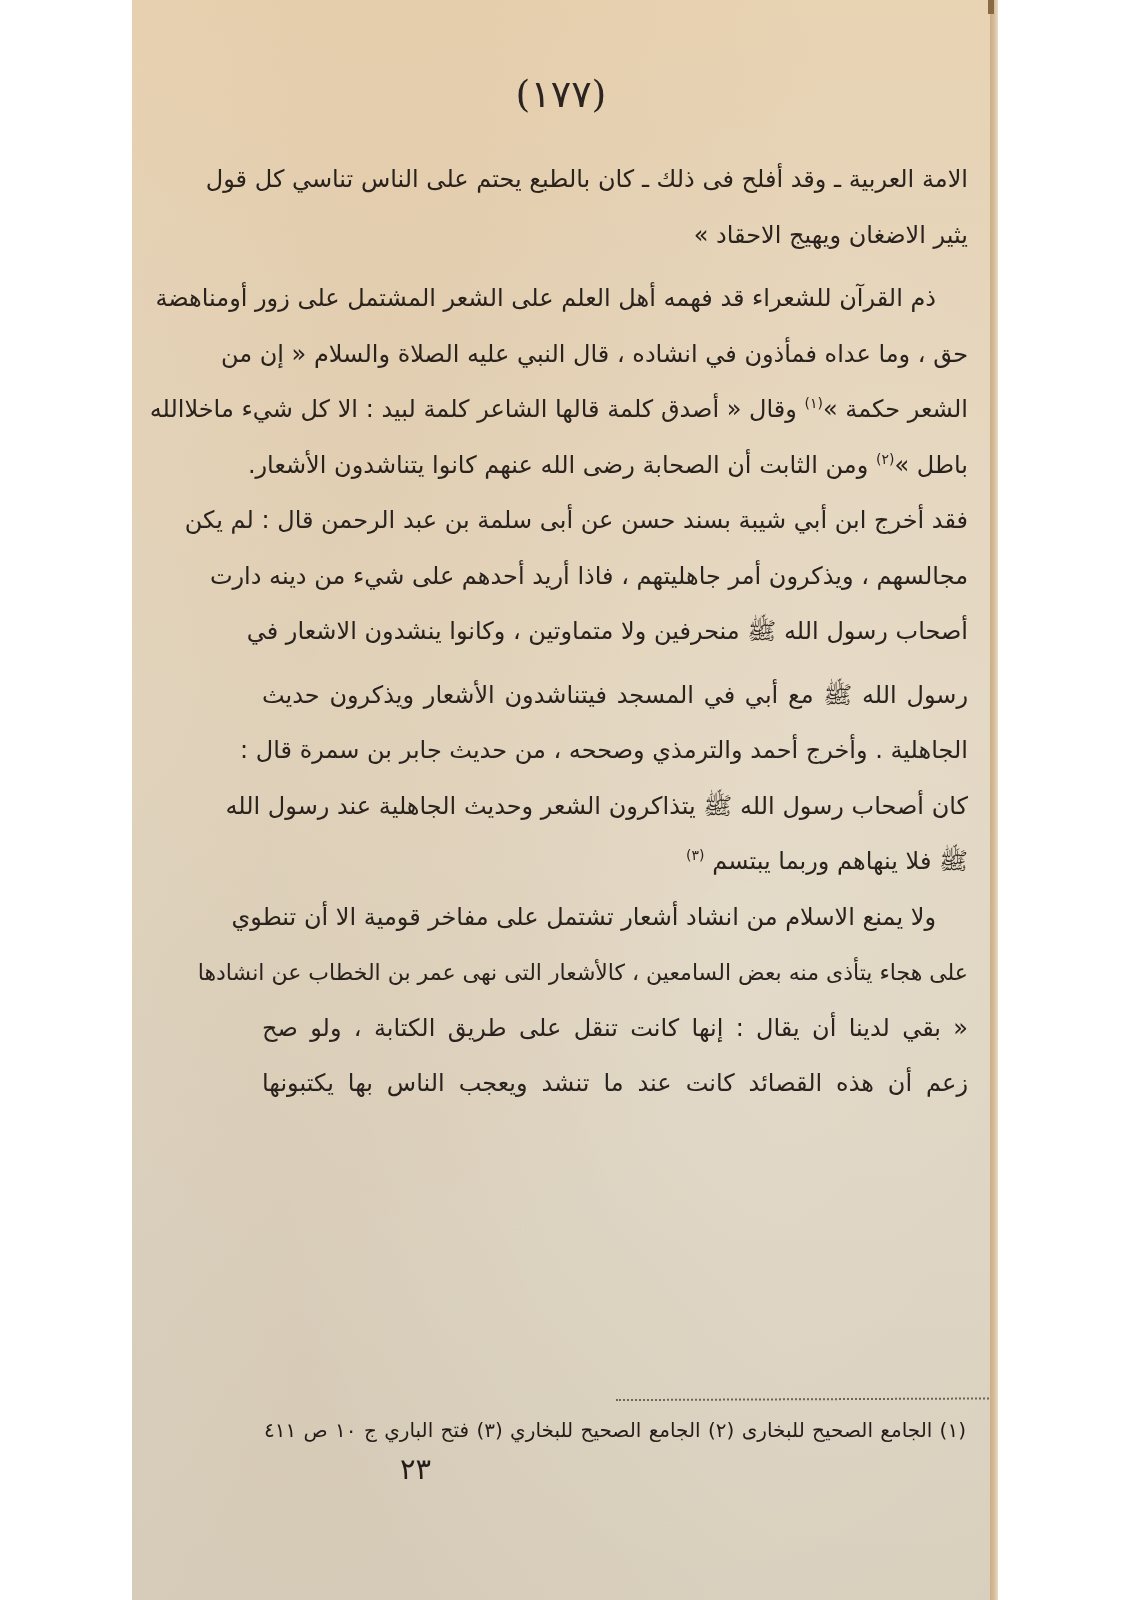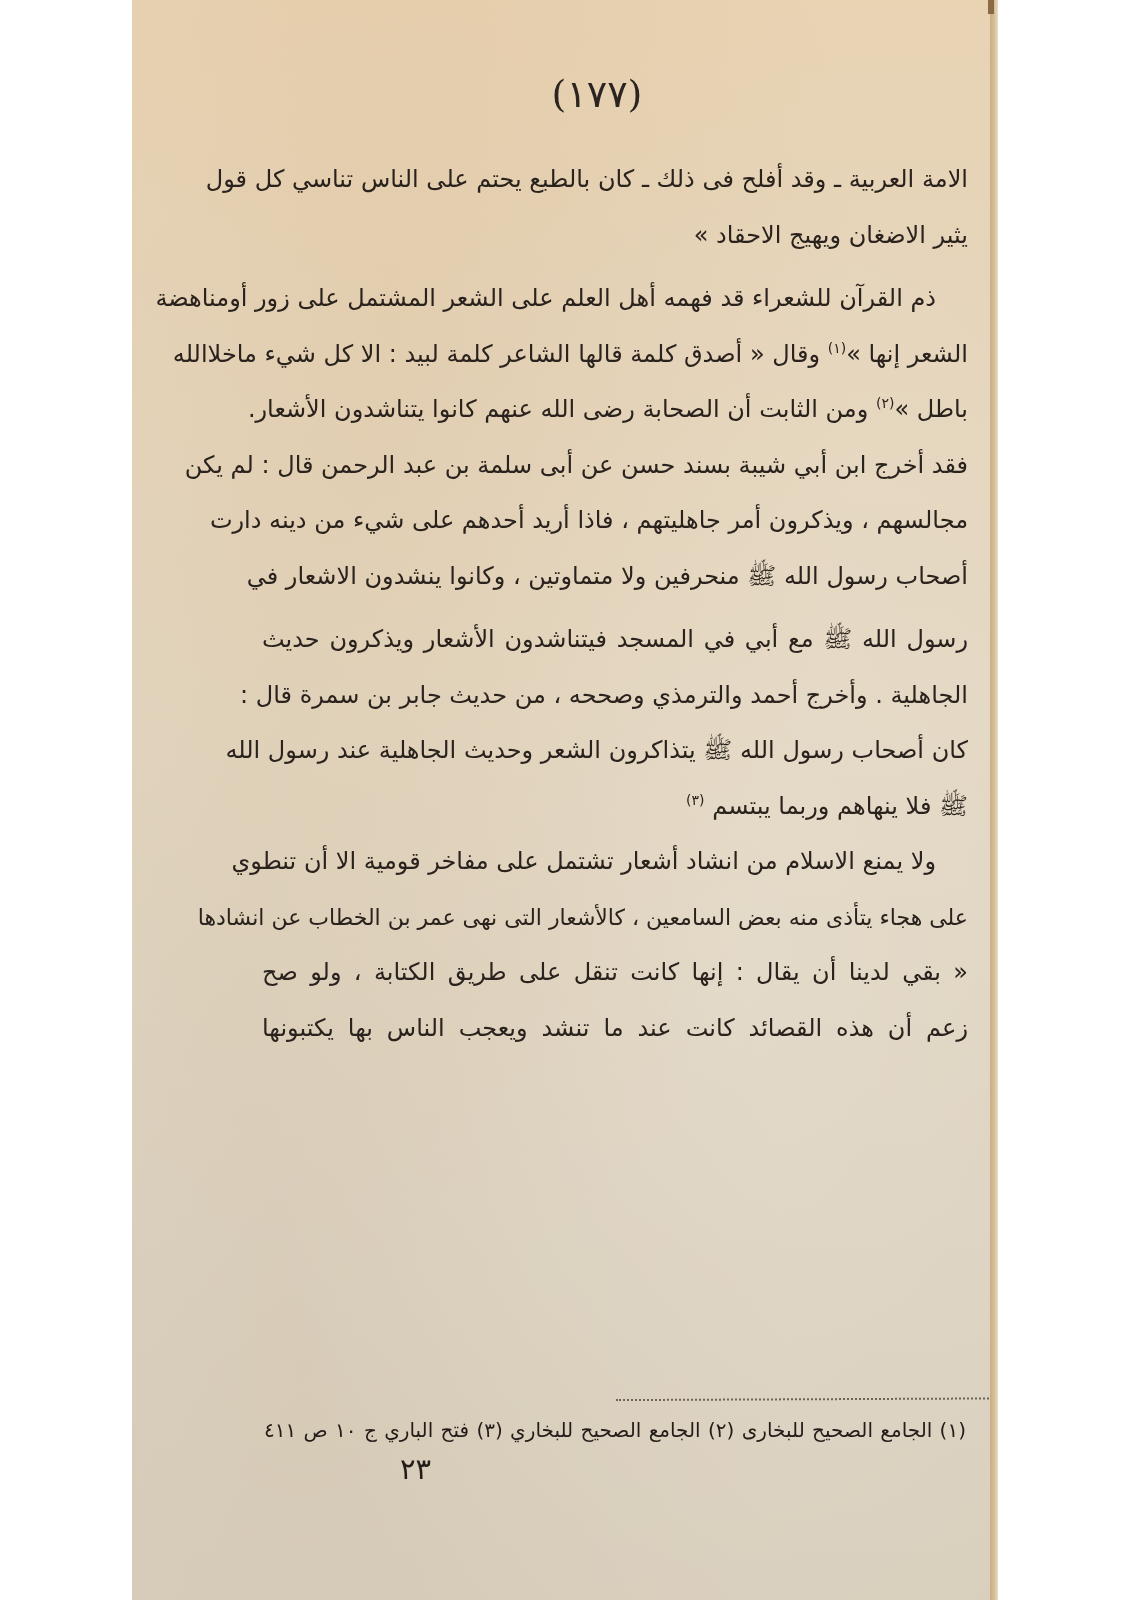--- a/index.html
+++ b/index.html
@@ -51,21 +51,20 @@
     .page-number {
       position: absolute;
       top: 72px;
       left: 0;
       width: 858px;
       text-align: center;
       font-family: "DejaVu Serif", serif;
       font-size: 38px;
       color: #2b2420;
       letter-spacing: 2px;
-      padding-left: 36px;
     }
     .body-text {
       position: absolute;
       left: 130px;
       top: 152px;
       width: 706px;
       direction: rtl;
       font-family: "DejaVu Sans", sans-serif;
       color: #2a221d;
       font-size: 24px;
@@ -129,22 +128,23 @@
 <div class="page">
   <div class="page-number">(١٧٧)</div>
 
   <div class="body-text">
 
     <div class="line">الامة العربية ـ وقد أفلح فى ذلك ـ كان بالطبع يحتم على الناس تناسي كل قول</div>
     <div class="line short">يثير الاضغان ويهيج الاحقاد »</div>
     <div class="gap"></div>
 
     <div class="line indent">ذم القرآن للشعراء قد فهمه أهل العلم على الشعر المشتمل على زور أومناهضة</div>
+    <div class="line">حق ، وما عداه فمأذون في انشاده ، قال النبي عليه الصلاة والسلام « إن من</div>
     <div class="line">
-      <span>الشعر إنها »</span><span class="sup">(١)</span>
+      <span>الشعر حكمة »</span><span class="sup">(١)</span>
       <span>وقال « أصدق كلمة قالها الشاعر كلمة لبيد : الا كل شيء ماخلاالله</span>
     </div>
     <div class="line">
       <span>باطل »</span><span class="sup">(٢)</span>
       <span>ومن الثابت أن الصحابة رضى الله عنهم كانوا يتناشدون الأشعار.</span>
     </div>
     <div class="line">فقد أخرج ابن أبي شيبة بسند حسن عن أبى سلمة بن عبد الرحمن قال : لم يكن</div>
     <div class="line">مجالسهم ، ويذكرون أمر جاهليتهم ، فاذا أريد أحدهم على شيء من دينه دارت</div>
     <div class="line">أصحاب رسول الله ﷺ منحرفين ولا متماوتين ، وكانوا ينشدون الاشعار في</div>
     <div class="gap"></div>

